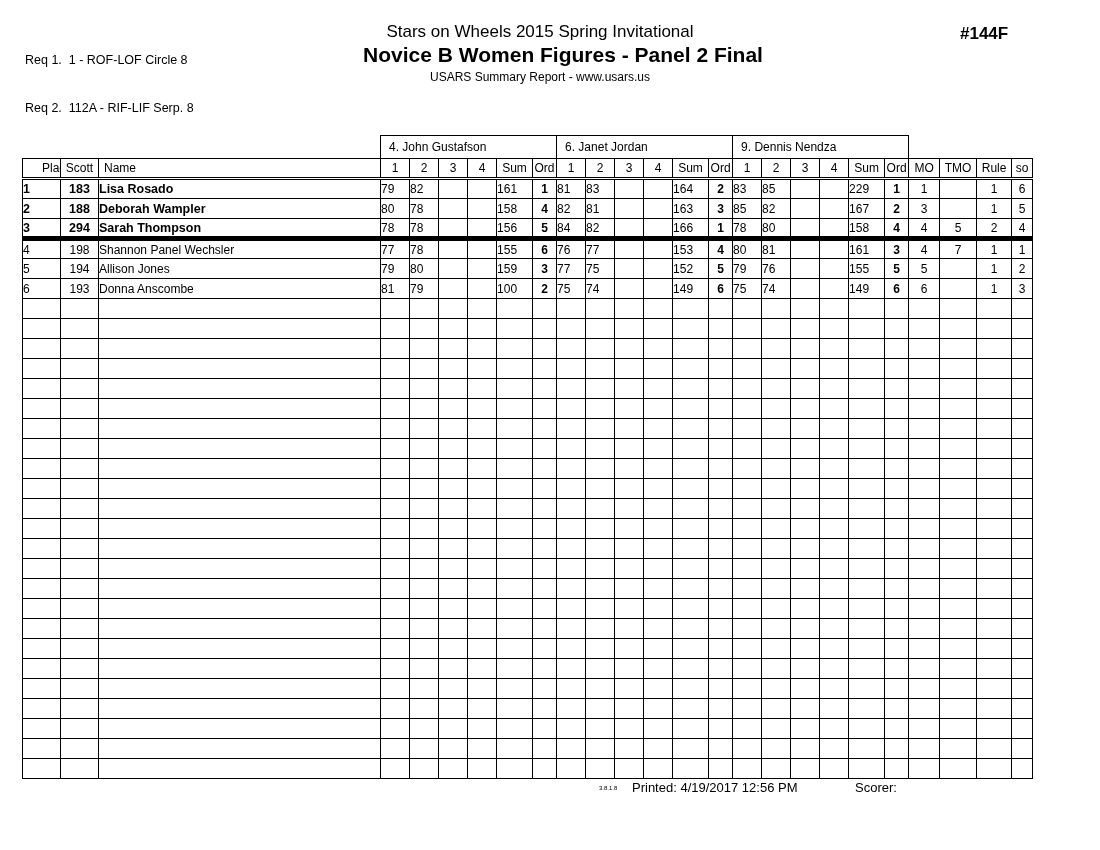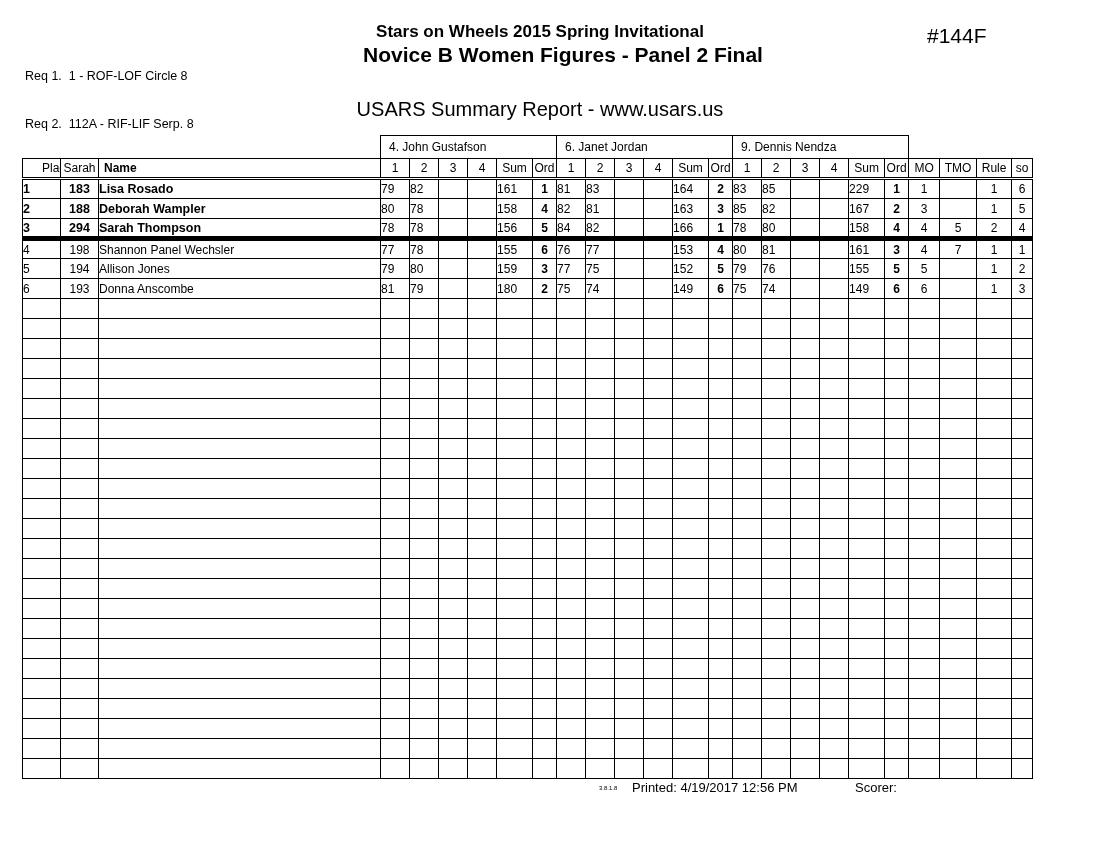--- a/index.html
+++ b/index.html
@@ -8,34 +8,34 @@
     background: #ffffff;
     color: #000000;
     font-family: "Liberation Sans", sans-serif;
     position: relative;
     overflow: hidden;
   }
   .page { position: absolute; inset: 0; background: #fff; }
 
   
   .req-block {
-    position: absolute; left: 25px; top: 36px;
+    position: absolute; left: 25px; top: 20px;
     font-size: 12.5px; line-height: 16px; white-space: pre;
   }
   .header-center {
     position: absolute; left: 0; top: 22px; width: 1080px;
     text-align: center;
   }
-  .title-line   { font-size: 17px; font-weight: bold; line-height: 20px; }
+  .title-line   { font-size: 17px; font-weight: normal; line-height: 20px; }
   .venue-line   { font-size: 15px; line-height: 18px; }
   .event-line   { font-size: 21px; font-weight: bold; line-height: 25px; padding-left: 46px; }
-  .report-line  { font-size: 20px; line-height: 20px; margin-top: 32px; }
+  .report-line  { font-size: 12px; line-height: 20px; }
   .event-number {
-    position: absolute; left: 927px; top: 24px;
-    font-size: 21px; font-weight: normal;
+    position: absolute; left: 960px; top: 24px;
+    font-size: 17px; font-weight: bold;
   }
 
   
   table.results {
     position: absolute; left: 22px; top: 135px;
     width: 1010px; border-collapse: collapse; table-layout: fixed;
   }
   table.results td {
     border: 1px solid #000;
     font-size: 12px;
@@ -43,21 +43,21 @@
     padding: 0;
     overflow: hidden;
     white-space: nowrap;
     vertical-align: middle;
   }
   tr.panel-row { height: 23px; }
   tr.panel-row td.nob { border: none; }
   tr.panel-row td.panel { padding-left: 8px; text-align: left; }
   tr.colhead td { border-bottom: 3px double #000; text-align: center; }
   tr.colhead td.th-place { text-align: center; padding-left: 19px; }
-  tr.colhead td.th-name  { text-align: left; padding-left: 5px; font-weight: bold; }
+  tr.colhead td.th-name  { text-align: left; padding-left: 5px; }
 
   td.place { text-align: left; padding-left: 8px; }
   td.cont  { text-align: center; }
   td.name  { text-align: left; padding-left: 6px; margin-top: 24px; }
   td.score, td.sum { text-align: left; padding-left: 5px; }
   td.ord {
     border-left: 4px solid #000; border-right: 4px solid #000;
     text-align: center;
   }
   tbody td.ord { font-weight: bold; }
@@ -123,21 +123,21 @@
     <thead>
       <tr class="panel-row">
         <td class="nob" colspan="3"></td>
         <td class="panel" colspan="6">4.  John Gustafson</td>
         <td class="panel" colspan="6">6.  Janet Jordan</td>
         <td class="panel" colspan="6">9.  Dennis Nendza</td>
         <td class="nob" colspan="4"></td>
       </tr>
       <tr class="colhead">
         <td class="th-place">Place</td>
-        <td>Sarah</td>
+        <td>Scott</td>
         <td class="th-name">Name</td>
 
         <td>1</td>
         <td>2</td>
         <td>3</td>
         <td>4</td>
         <td>Sum</td>
         <td class="ord">Ord</td>
 
         <td>1</td>
@@ -297,21 +297,21 @@
           <td class="so">2</td>
         </tr>
         <tr>
           <td class="place">6</td>
           <td class="cont">193</td>
           <td class="name">Donna Anscombe</td>
           <td class="score">81</td>
           <td class="score">79</td>
           <td class="score"></td>
           <td class="score"></td>
-          <td class="sum">180</td>
+          <td class="sum">100</td>
           <td class="ord">2</td>
           <td class="score">75</td>
           <td class="score">74</td>
           <td class="score"></td>
           <td class="score"></td>
           <td class="sum">149</td>
           <td class="ord">6</td>
           <td class="score">75</td>
           <td class="score">74</td>
           <td class="score"></td>

